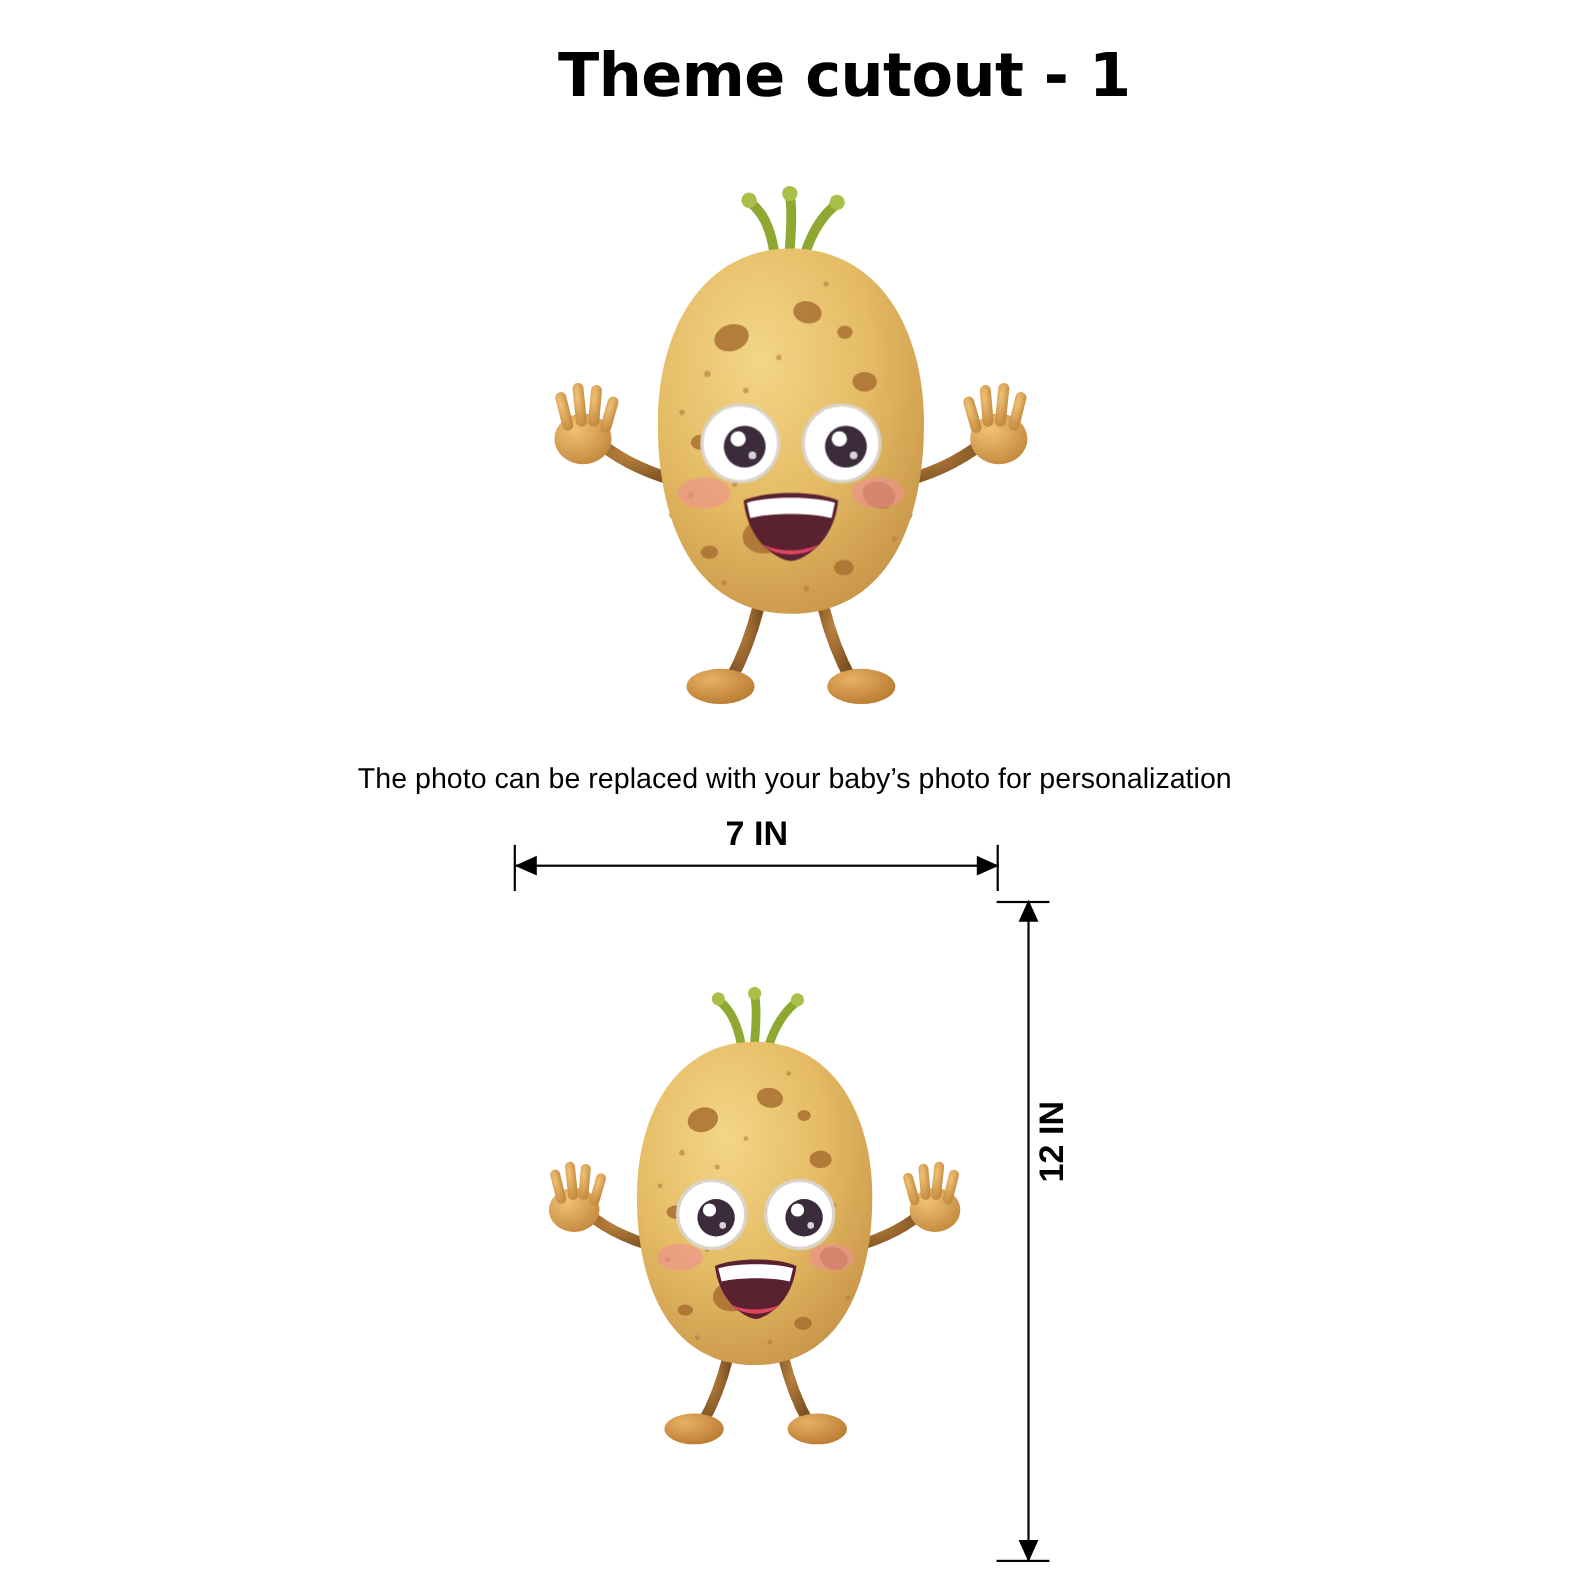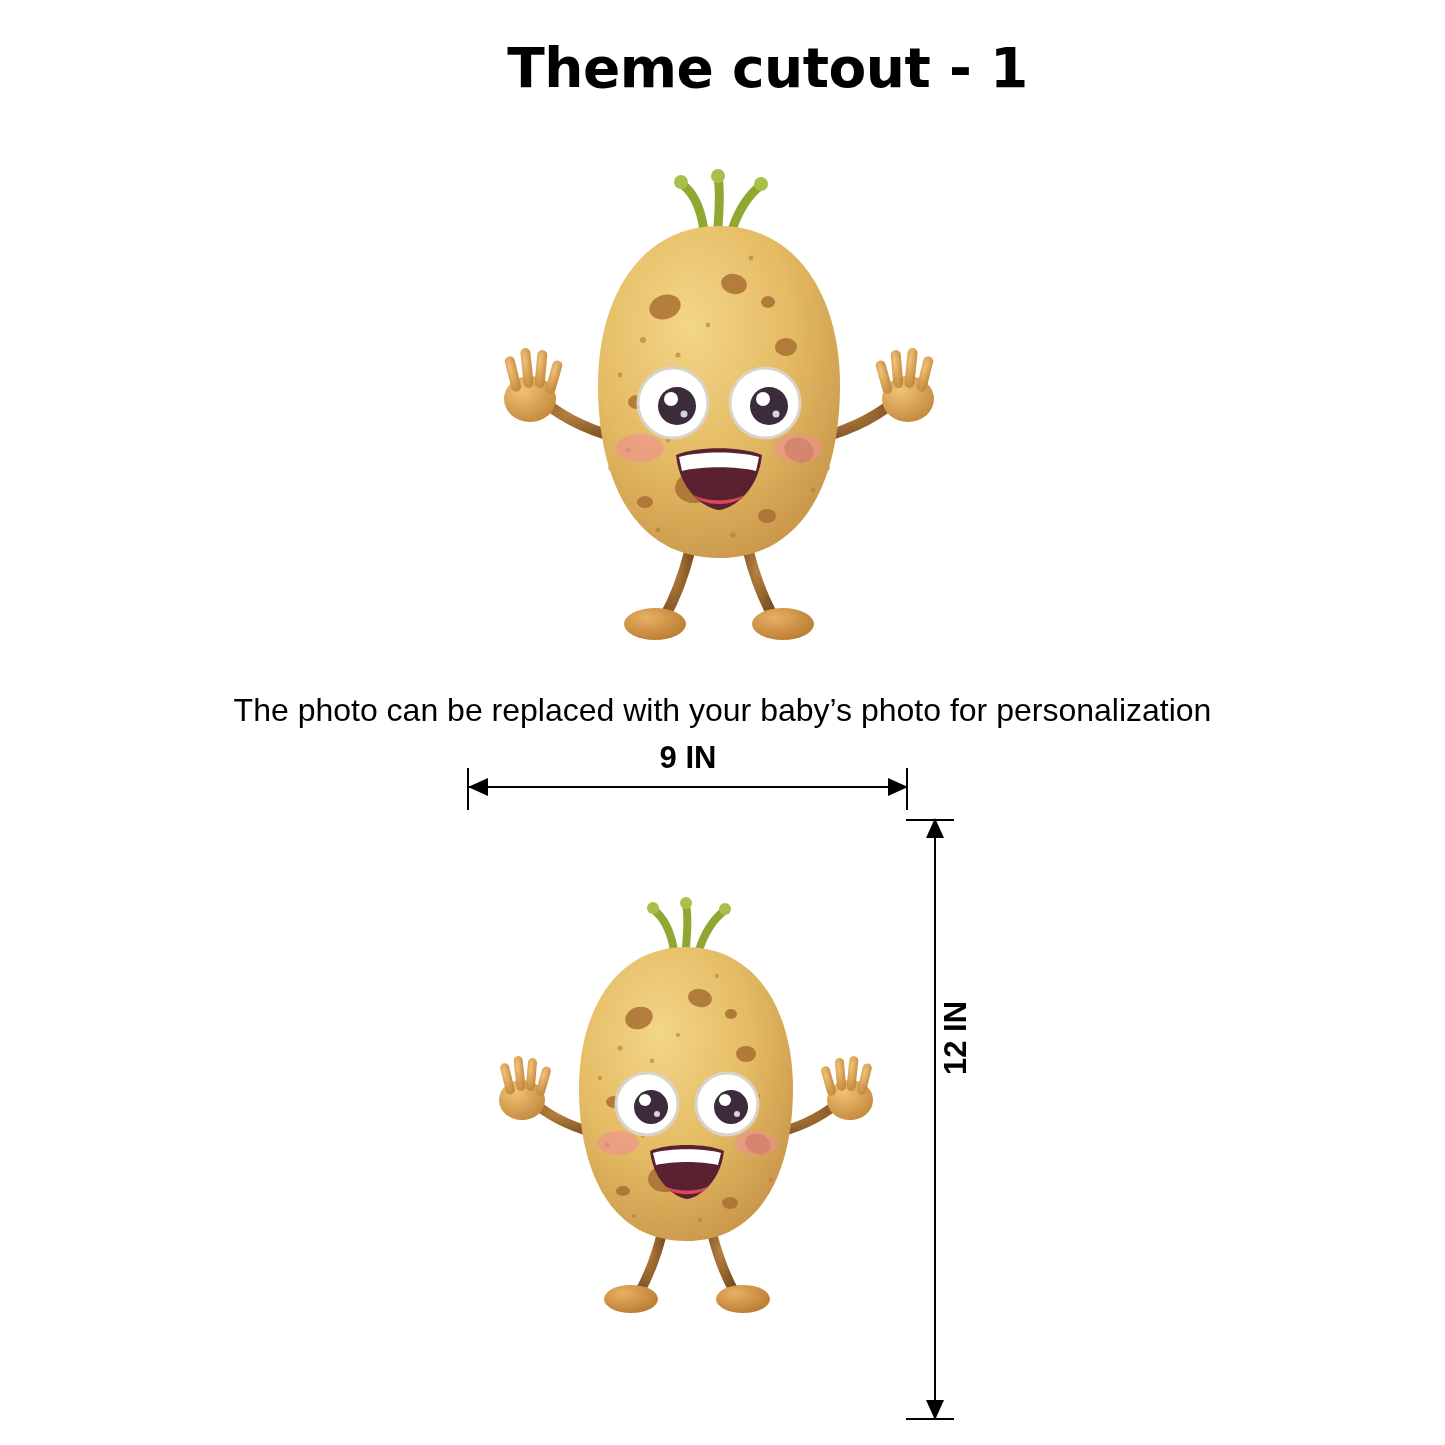--- a/index.html
+++ b/index.html
@@ -39,21 +39,21 @@
     height: 520px;
   }
 
   
   .caption {
     position: absolute;
     top: 692px;
     left: 0;
     width: 100%;
     text-align: center;
-    font-size: 32px;
+    font-size: 26px;
     font-family: "Liberation Sans", sans-serif;
   }
 
   
   .dim-width-label {
     position: absolute;
     top: 740px;
     left: 468px;
     width: 440px;
     text-align: center;
@@ -287,21 +287,21 @@
     <path d="M208 305 C 228 296, 274 296, 294 305
              C 290 345, 260 360, 251 360
              C 242 360, 212 345, 208 305 Z" fill="#5a2230"></path>
     <path d="M211 307 C 231 301, 271 301, 291 307 L 288 321 C 268 316, 234 316, 214 321 Z" fill="#ffffff"></path>
     <path d="M226 345 C 238 352, 264 352, 276 345 C 268 357, 234 357, 226 345 Z" fill="#e0455f"></path>
   </svg>
 </div>
 
 <div class="caption">The photo can be replaced with your baby’s photo for personalization</div>
 
-<div class="dim-width-label">9 IN</div>
+<div class="dim-width-label">7 IN</div>
 <div class="tick-left"></div>
 <div class="tick-right"></div>
 <div class="hline"></div>
 <div class="arrow-left"></div>
 <div class="arrow-right"></div>
 
 <div class="tick-top"></div>
 <div class="tick-bottom"></div>
 <div class="vline"></div>
 <div class="arrow-up"></div>

